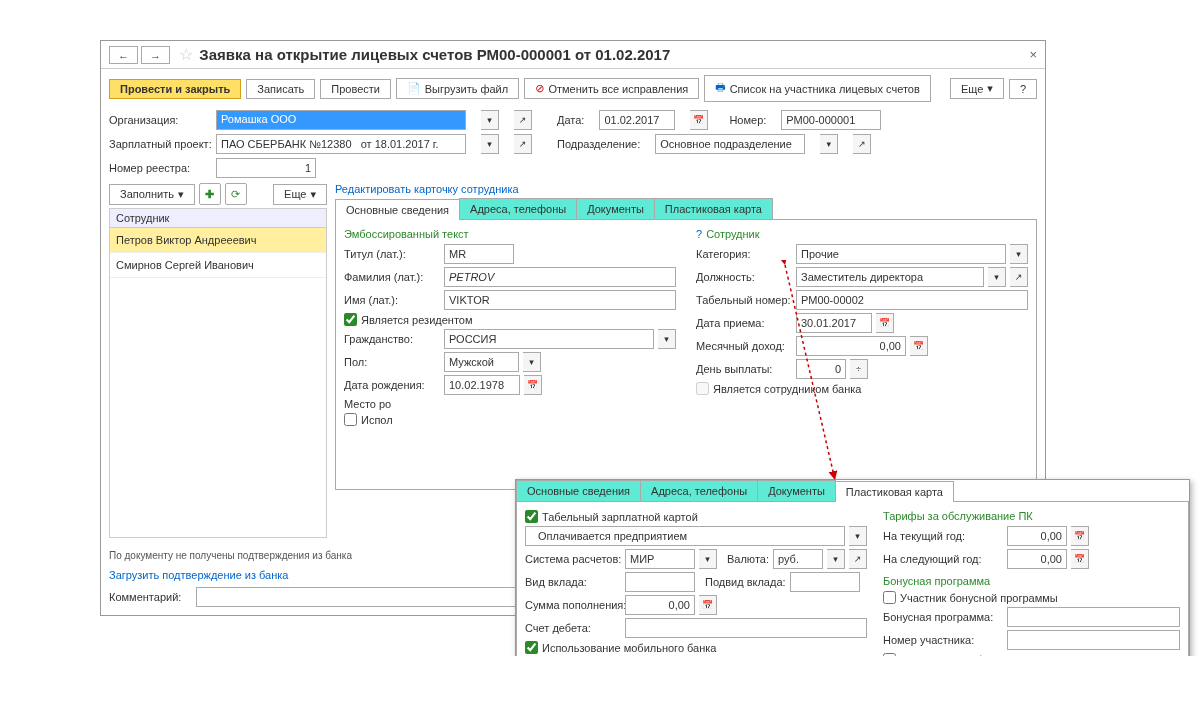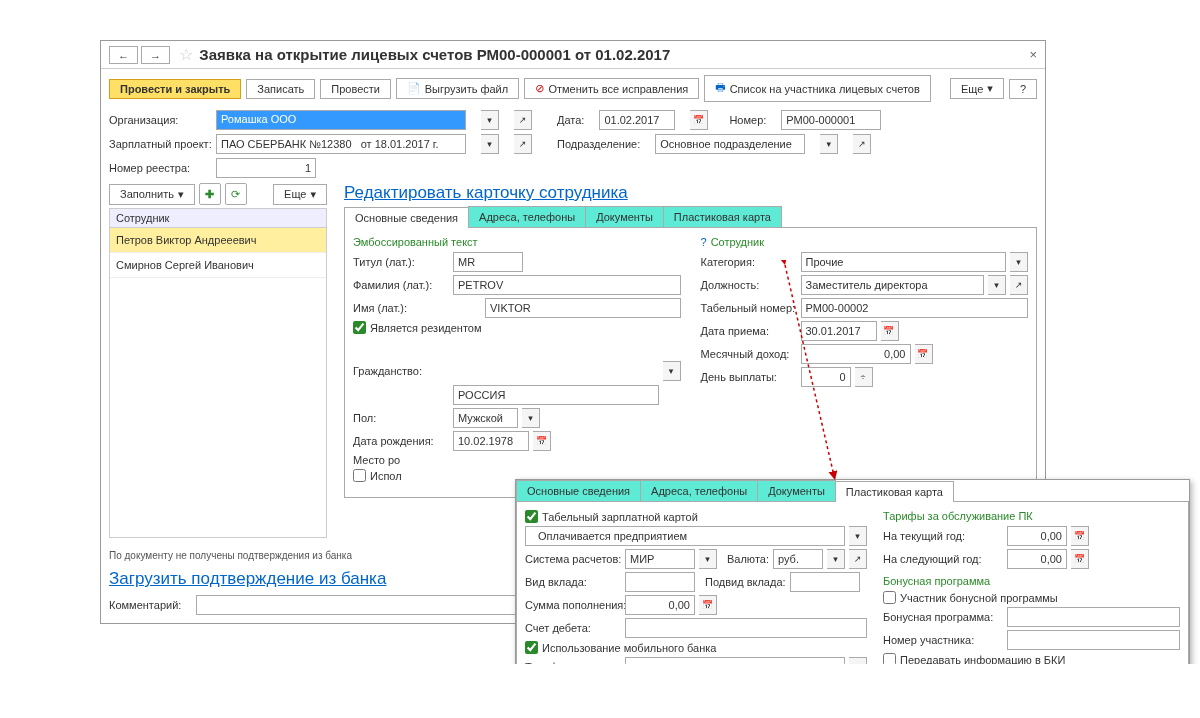--- a/index.html
+++ b/index.html
@@ -13,29 +13,29 @@
 .toolbar{padding:6px 8px;display:flex;align-items:center;gap:5px;flex-wrap:wrap}
 .btn{border:1px solid #aaa;background:#fff;padding:3px 10px;cursor:pointer;display:inline-flex;align-items:center;gap:4px}
 .btn-yellow{background:#ffe066;border-color:#d4a017;font-weight:bold}
 .btn-round{border:1px solid #aaa;background:#fff;width:22px;height:22px;display:inline-flex;align-items:center;justify-content:center;border-radius:2px;cursor:pointer}
 .spacer{flex:1}
 .form-row{display:flex;align-items:center;padding:2px 8px;gap:15px}
 .label{white-space:nowrap}
 .input{border:1px solid #aaa;padding:2px 4px;background:#fff;height:20px}
 .input-sel{background:#3399ff;color:#fff}
 .sel-btn{border:1px solid #aaa;border-left:none;width:18px;height:20px;background:#f5f5f5;text-align:center;font-size:9px;cursor:pointer;display:inline-flex;align-items:center;justify-content:center}
-.body-split{display:flex;padding:0 8px 8px 8px;gap:17px}
+.body-split{display:flex;padding:0 8px 8px 8px;gap:8px}
 .left-col{width:218px}
 .emp-toolbar{display:flex;gap:4px;padding:3px 0;align-items:center}
 .emp-list{border:1px solid #ccc}
 .emp-hdr{background:#eef;padding:3px 6px;border-bottom:1px solid #ccc}
 .emp-item{padding:6px 6px;border-bottom:1px solid #eee;cursor:pointer}
 .emp-item.sel{background:#ffef9e}
 .right-col{flex:1}
-.link{color:#0066cc;text-decoration:underline;cursor:pointer;font-size:17px}
+.link{color:#0066cc;cursor:pointer;font-size:11px}
 .tabs{display:flex;border-bottom:1px solid #aaa}
 .tab{border:1px solid #aaa;border-bottom:none;padding:4px 10px;background:#5eead4;cursor:pointer;margin-right:-1px;position:relative}
 .tab.active{background:#fff;top:1px}
 .tab-body{border:1px solid #aaa;border-top:none;padding:8px;display:flex;gap:20px}
 .col{flex:1}
 .green-h{color:#2a8a2a;font-size:11px;margin-bottom:4px}
 .fr{display:flex;align-items:center;margin-bottom:3px;gap:4px}
 .fr .label{width:96px}
 .chk{width:13px;height:13px}
 .chk-on{accent-color:#2a8a2a}
@@ -134,38 +134,38 @@
    </div>
    <div class="tab-body" style="height:270px;overflow:hidden">
     <div class="col">
      <div class="green-h">Эмбоссированный текст</div>
      <div class="fr">
               <span class="label">Титул (лат.):</span>
               <input class="input" style="width: 70px;" value="MR">
             </div>
      <div class="fr">
               <span class="label">Фамилия (лат.):</span>
-              <input class="input" style="flex: 1 1 0%;" value="PETROV">
+              <input class="input" style="flex: 1 1 0%; font-style: italic;" value="PETROV">
             </div>
      <div class="fr">
               <span class="label">Имя (лат.):</span>
-              <input class="input" style="flex: 1 1 0%; margin-left: 32px;" value="VIKTOR">
+              <input class="input" style="flex: 1 1 0%;" value="VIKTOR">
             </div>
      <div class="fr">
               <input type="checkbox" class="chk chk-on" checked="" style="">
               <span>Является резидентом</span>
             </div>
      <div class="fr">
               <span class="label">Гражданство:</span>
-              <input class="input" style="flex: 1 1 0%; margin-top: 48px;" value="РОССИЯ">
+              <input class="input" style="flex: 1 1 0%;" value="РОССИЯ">
               <span class="sel-btn">▾</span>
             </div>
      <div class="fr">
               <span class="label">Пол:</span>
-              <input class="input" style="width: 65px;" value="Мужской">
+              <input class="input" style="width: 75px;" value="Мужской">
               <span class="sel-btn">▾</span>
             </div>
      <div class="fr">
               <span class="label">Дата рождения:</span>
               <input class="input" style="width: 76px;" value="10.02.1978">
               <span class="sel-btn">📅</span>
             </div>
      <div class="fr">
               <span class="label">Место ро</span>
             </div>
@@ -201,20 +201,24 @@
             </div>
      <div class="fr">
               <span class="label">Месячный доход:</span>
               <input class="input num-r" style="width: 110px;" value="0,00">
               <span class="sel-btn">📅</span>
             </div>
      <div class="fr">
               <span class="label">День выплаты:</span>
               <input class="input num-r" style="width: 50px;" value="0">
               <span class="sel-btn">÷</span>
+            </div>
+     <div class="fr gray">
+              <input type="checkbox" class="chk" disabled="" style="">
+              <span>Является сотрудником банка</span>
             </div>
     </div>
    </div>
   </div>
  </div>
 
  <div class="bottom-txt">По документу не получены подтверждения из банка</div>
  <div class="bottom-txt"><a class="link">Загрузить подтверждение из банка</a></div>
  <div class="form-row" style="padding-bottom:8px">
   <span class="label">Комментарий:</span>

